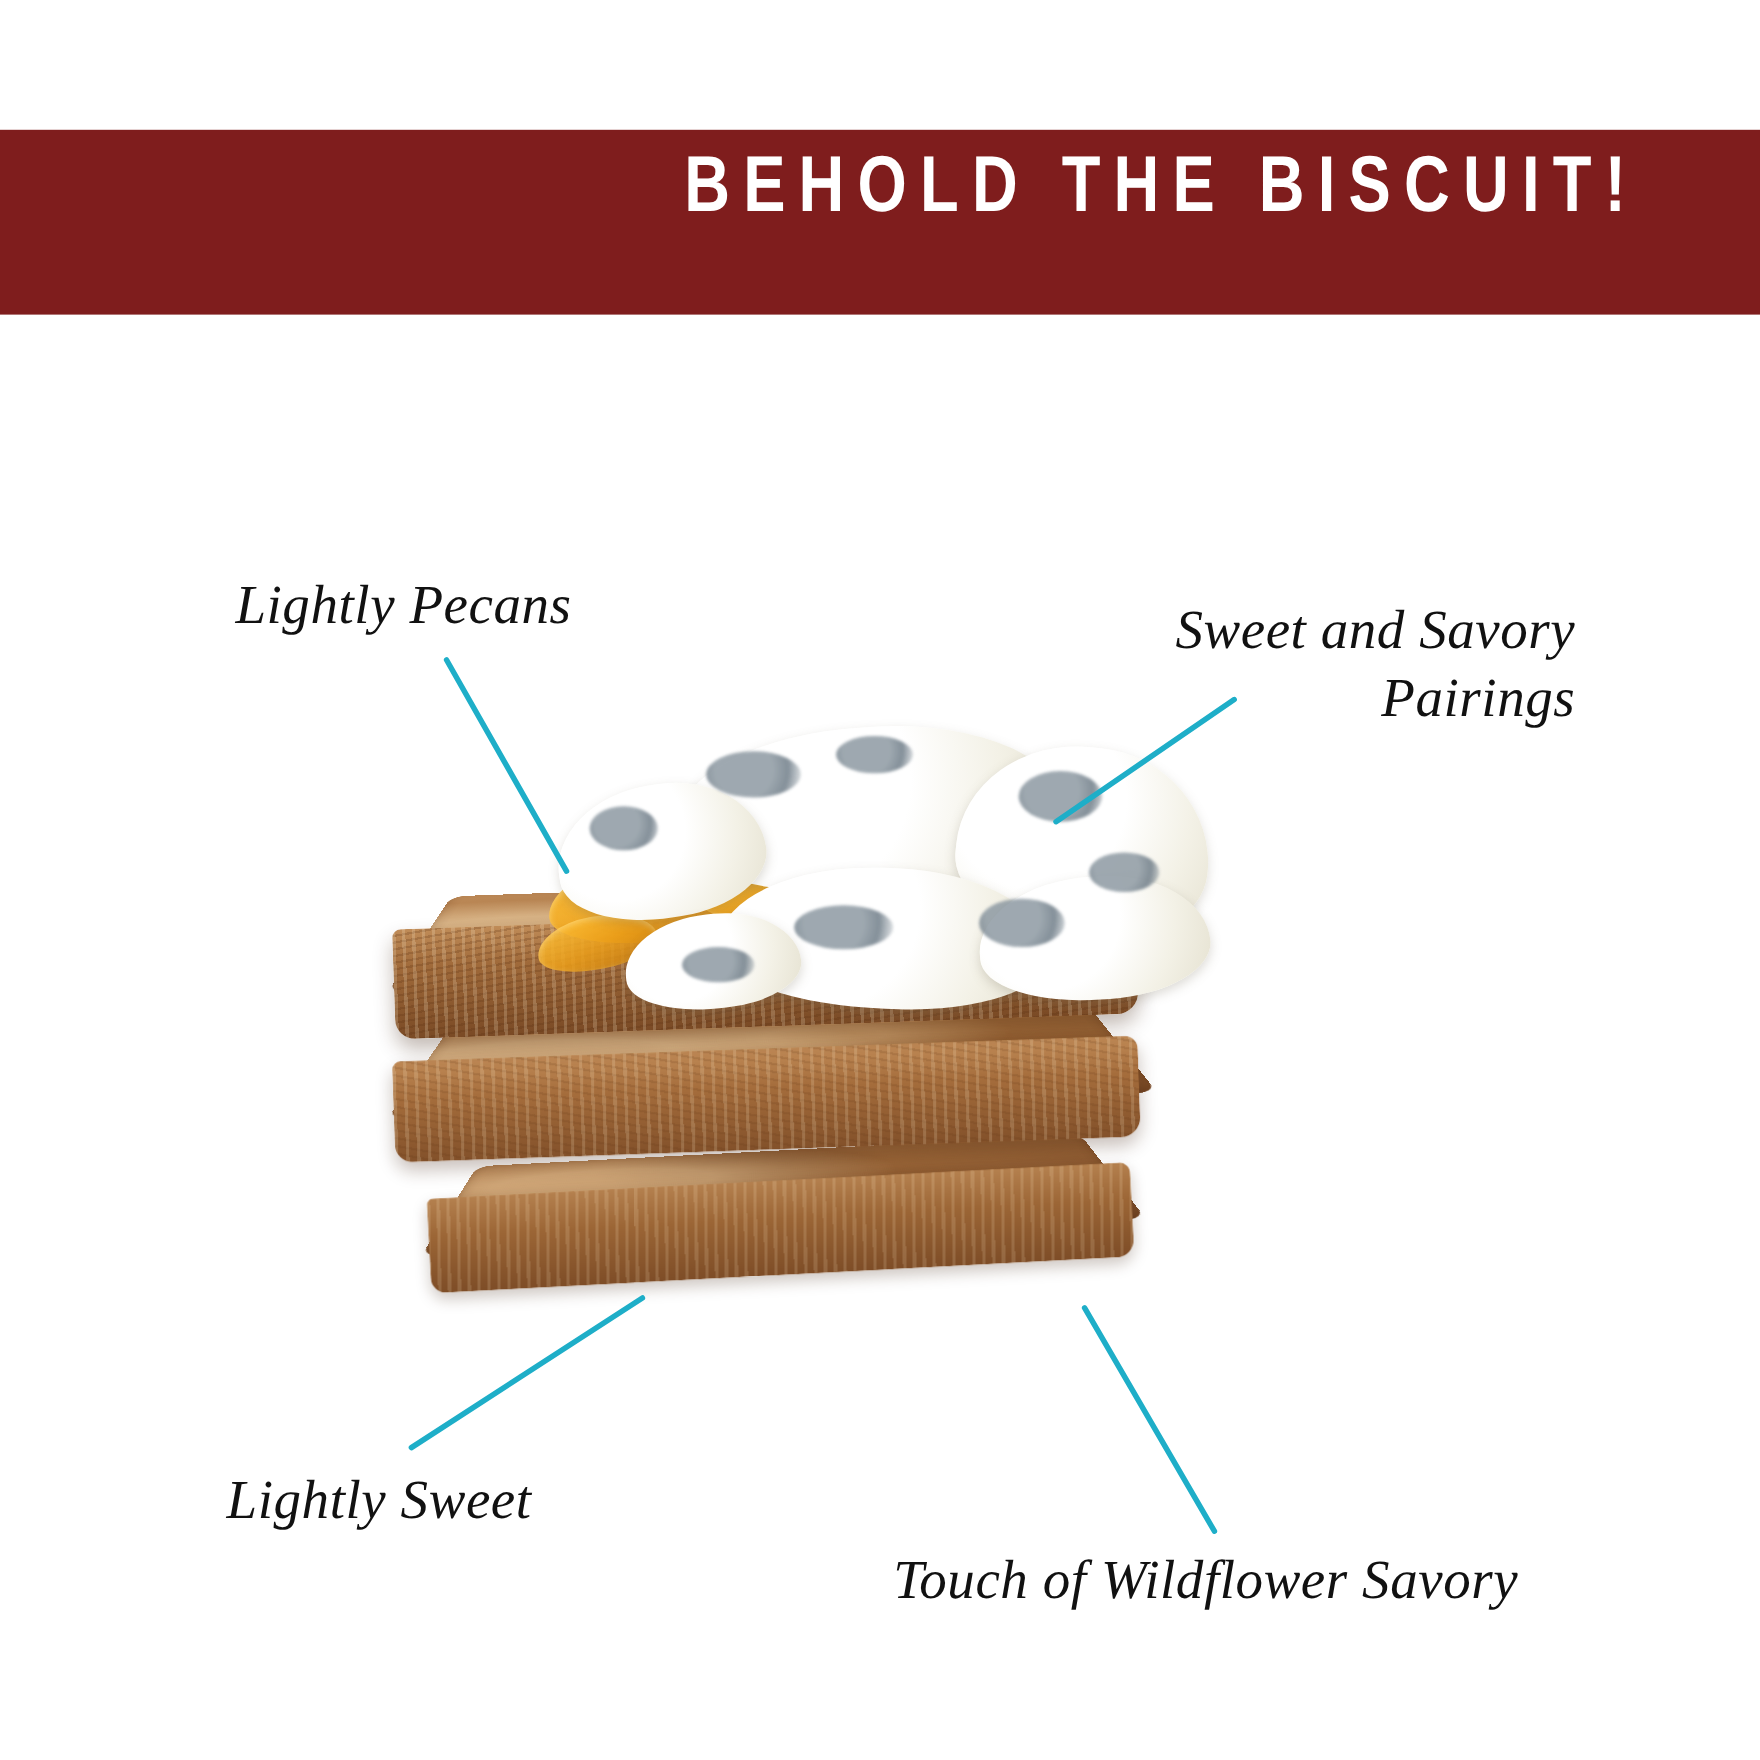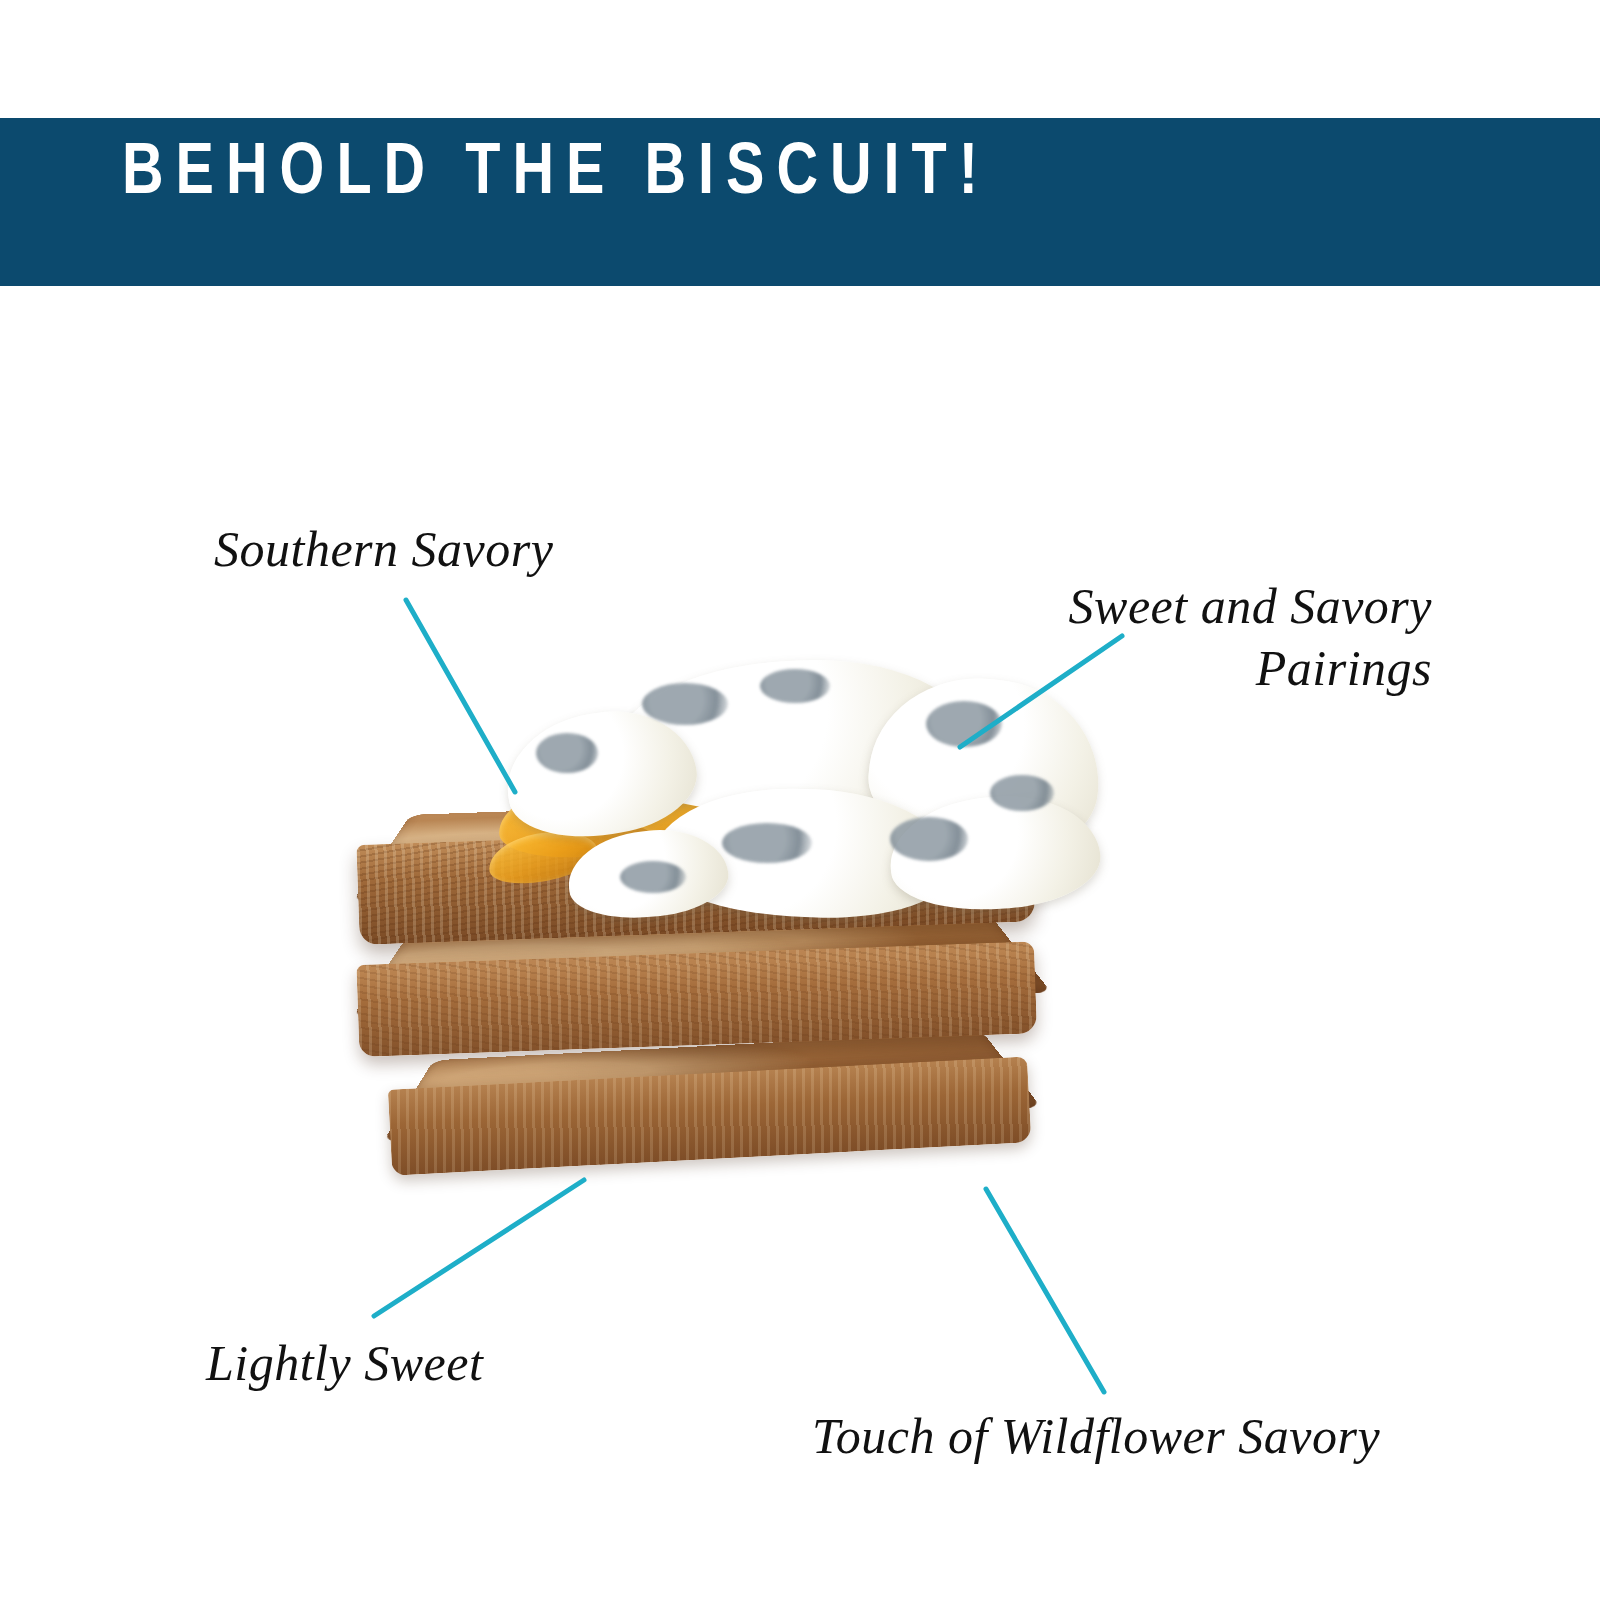--- a/index.html
+++ b/index.html
@@ -21,24 +21,24 @@
     background: #ffffff;
   }
 
   
   #banner {
     position: absolute;
     left: 0;
     top: 118px;
     width: 1600px;
     height: 168px;
-    background: #0c4a6e;
+    background: #7f1d1d;
     display: flex;
     align-items: flex-start;
-    justify-content: flex-start;
+    justify-content: flex-end;
   }
   #banner-title {
     margin-top: 14px;
     font-family: "Liberation Sans Narrow", "Liberation Sans", sans-serif;
     font-weight: bold;
     font-size: 72px;
     line-height: 1;
     letter-spacing: 15px;
     color: #ffffff;
     transform: scaleX(0.80);
@@ -58,21 +58,21 @@
     white-space: pre-line;
     letter-spacing: 0.5px;
   }
   #callout-southern-pecans {
     left: 214px;
     top: 518px;
     text-align: left;
   }
   #callout-sweet-savory {
     right: 168px;
-    top: 575px;
+    top: 541px;
     text-align: right;
   }
   #callout-lightly-sweet {
     left: 206px;
     top: 1332px;
     text-align: left;
   }
   #callout-wildflower-honey {
     left: 812px;
     top: 1405px;
@@ -264,21 +264,21 @@
     <div class="blue-vein" style="left:290px; top:206px; width:66px; height:32px;"></div>
   </div>
 
   <svg id="leaders" viewBox="0 0 1600 1600" xmlns="http://www.w3.org/2000/svg">
     <line x1="406" y1="600" x2="515" y2="792" stroke="#1EAEC8" stroke-width="5" stroke-linecap="round"></line>
     <line x1="1122" y1="636" x2="960" y2="747" stroke="#1EAEC8" stroke-width="5" stroke-linecap="round"></line>
     <line x1="584" y1="1180" x2="374" y2="1316" stroke="#1EAEC8" stroke-width="5" stroke-linecap="round"></line>
     <line x1="986" y1="1189" x2="1104" y2="1392" stroke="#1EAEC8" stroke-width="5" stroke-linecap="round"></line>
   </svg>
 
-  <div class="callout" id="callout-southern-pecans">Southern Savory</div>
+  <div class="callout" id="callout-southern-pecans">Lightly Pecans</div>
 
   <div class="callout" id="callout-sweet-savory">Sweet and Savory
 Pairings</div>
 
   <div class="callout" id="callout-lightly-sweet">Lightly Sweet</div>
 
   <div class="callout" id="callout-wildflower-honey">Touch of Wildflower Savory</div>
 
 </div>
 

